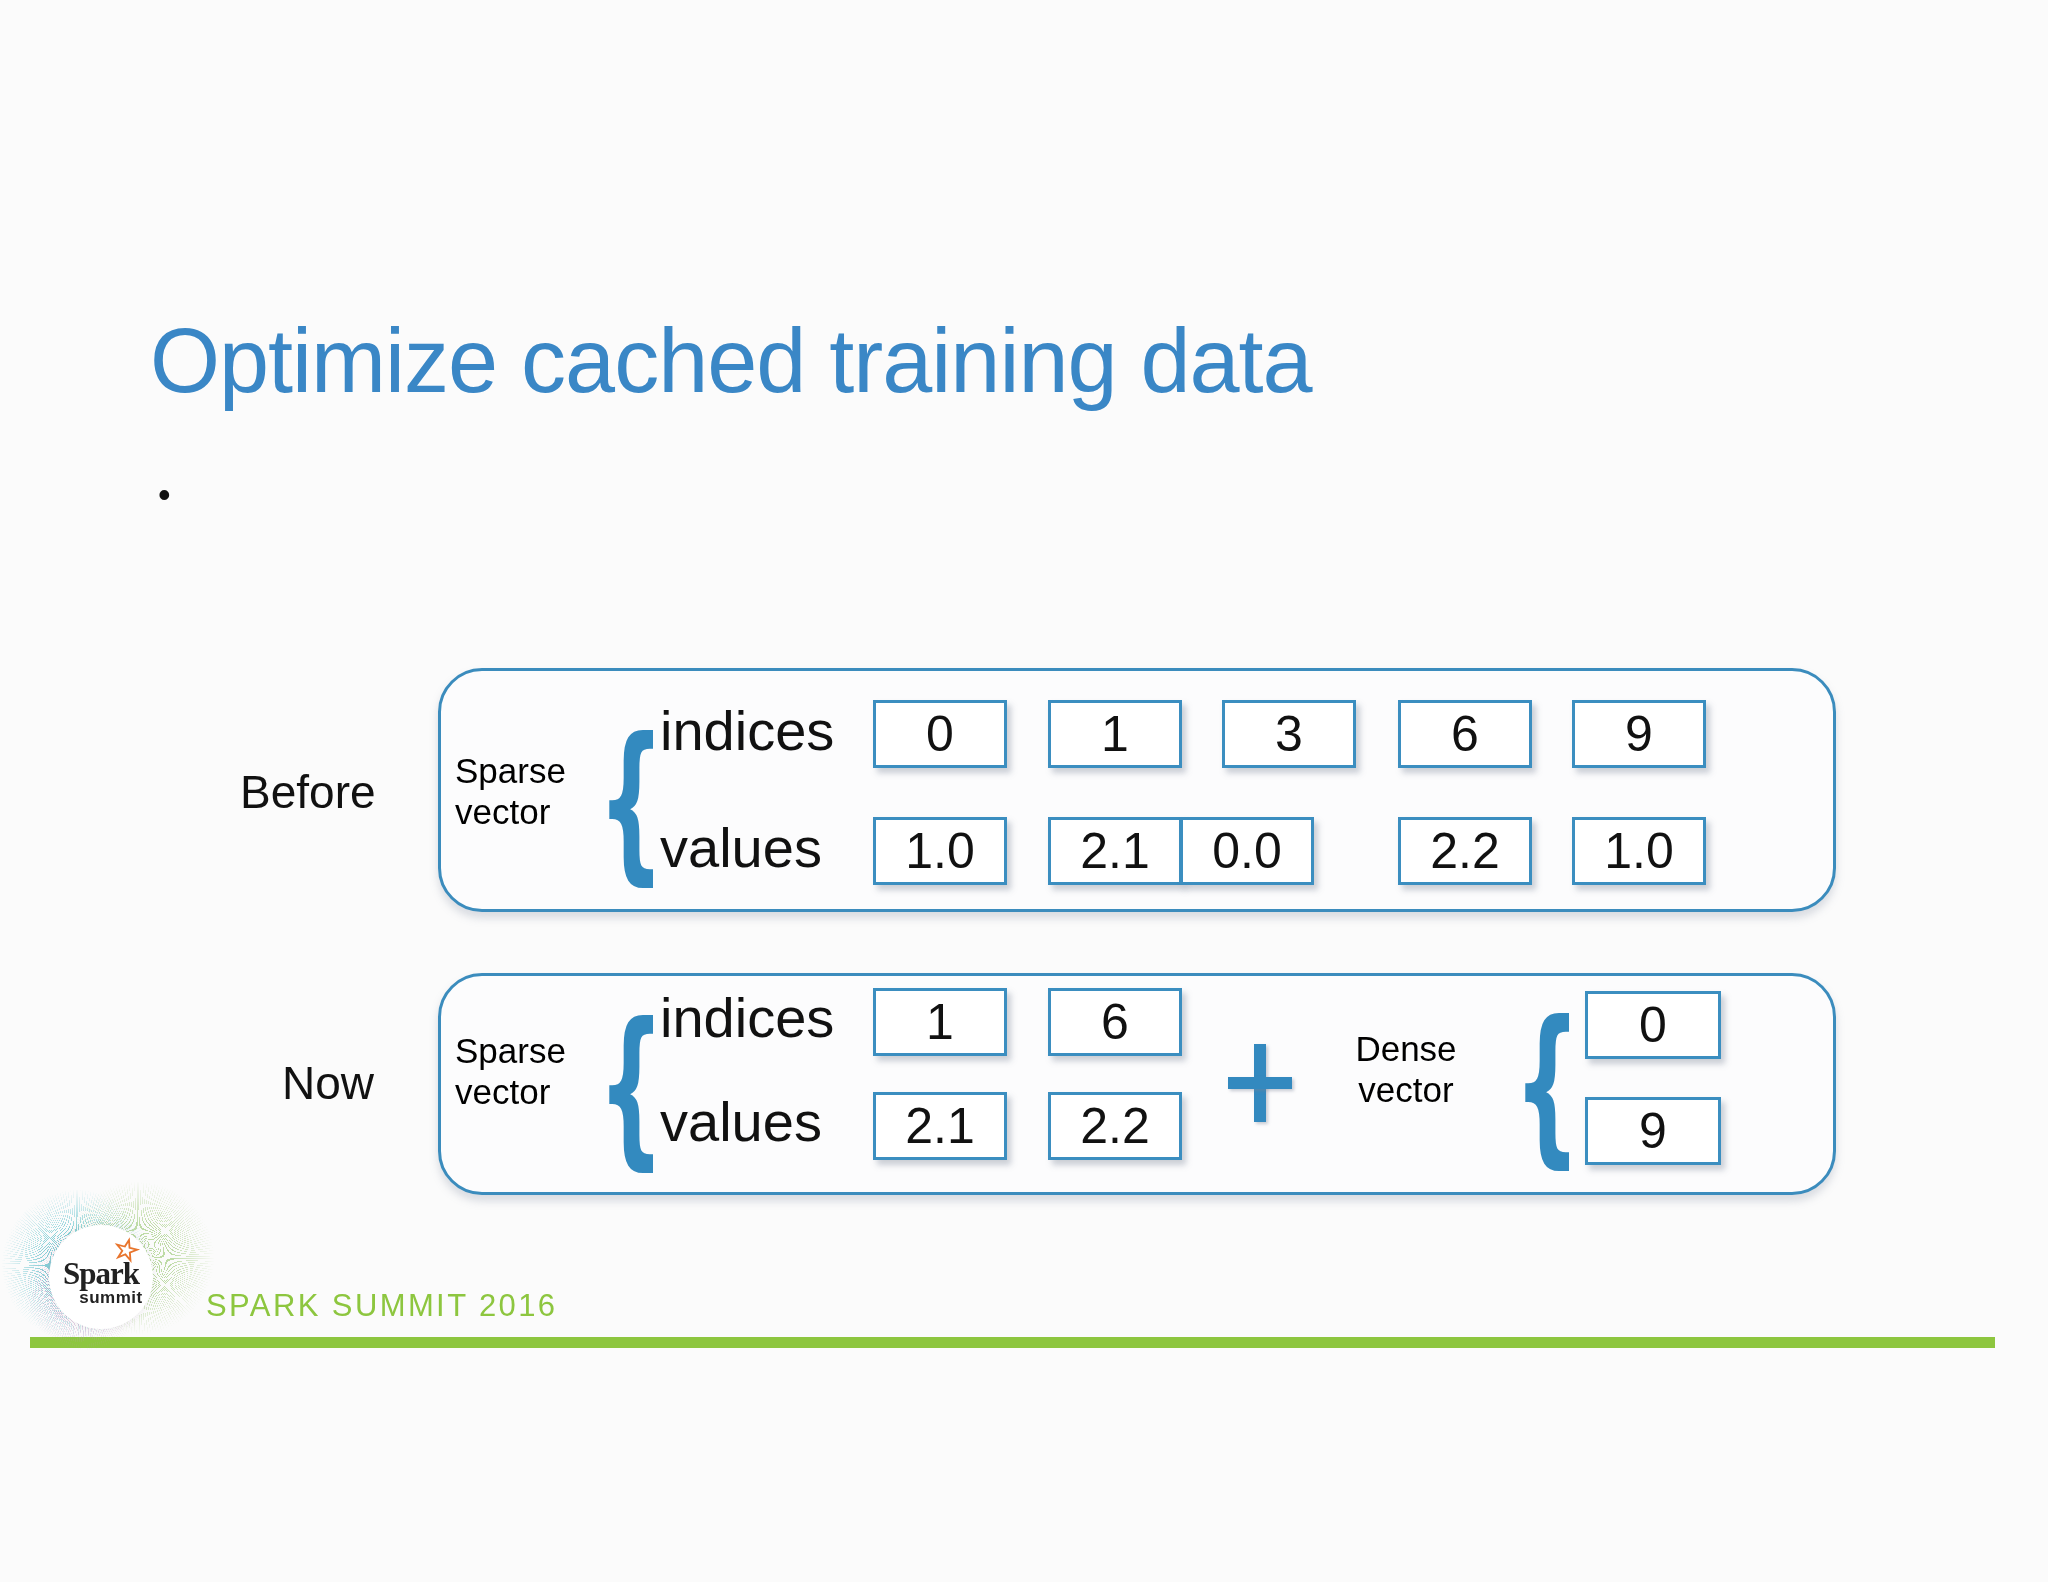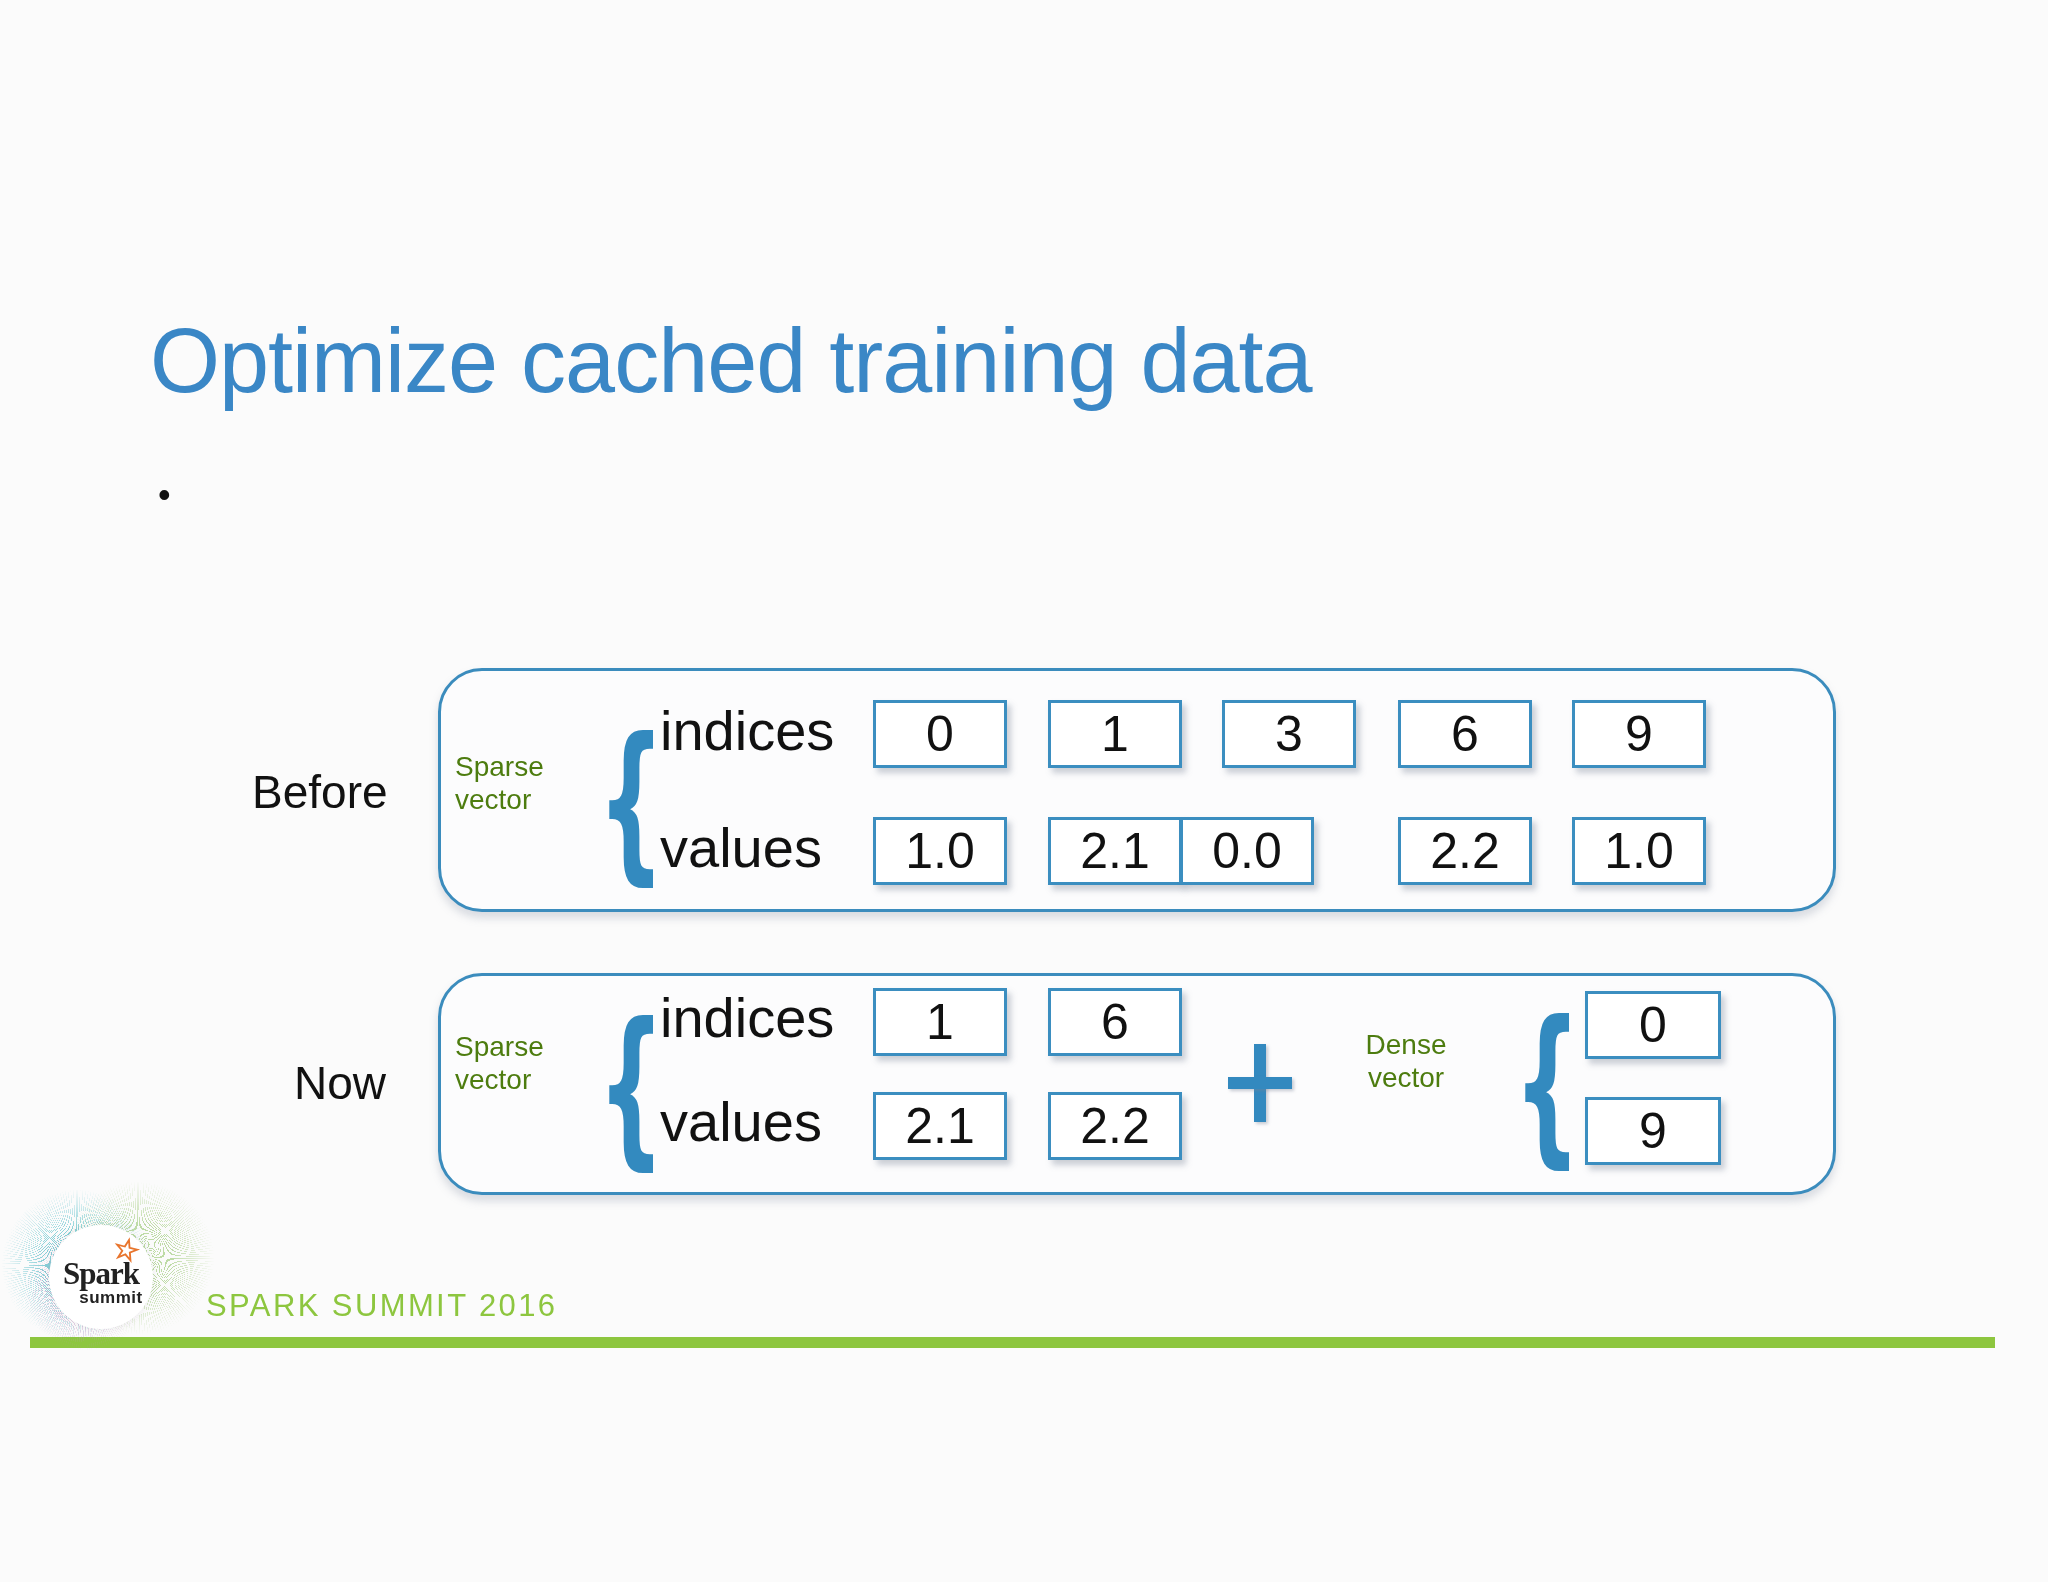--- a/index.html
+++ b/index.html
@@ -20,25 +20,25 @@
     font-family:"Liberation Serif",serif;white-space:nowrap;
   }
   
   .bigbox{
     background:#fcfcfd;border:3px solid #3b8cbd;border-radius:44px;
     box-shadow:0 6px 8px rgba(125,138,158,.28);
   }
   .box-before{left:438px;top:668px;width:1392px;height:238px;}
   .box-now{left:438px;top:973px;width:1392px;height:216px;}
   
-  .rowcap{font-size:46px;color:#111;line-height:1;white-space:nowrap;margin-left:12px;}
+  .rowcap{font-size:46px;color:#111;line-height:1;white-space:nowrap;}
   .cap-before{left:240px;top:769px;}
   .cap-now{left:282px;top:1060px;}
   
-  .veclbl{font-size:28px;color:#4d7c0f;line-height:1.18;white-space:nowrap;}
+  .veclbl{font-size:35px;color:#000000;line-height:1.18;white-space:nowrap;}
   .sparse-before{left:455px;top:750px;}
   .sparse-now{left:455px;top:1030px;}
   .dense-now{left:1338px;top:1028px;width:136px;text-align:center;}
   
   .sublbl{font-size:56px;color:#111;line-height:52px;white-space:nowrap;}
   .lbl-ind1{left:660px;top:705px;}
   .lbl-val1{left:660px;top:822px;}
   .lbl-ind2{left:660px;top:992px;}
   .lbl-val2{left:660px;top:1096px;}
   

